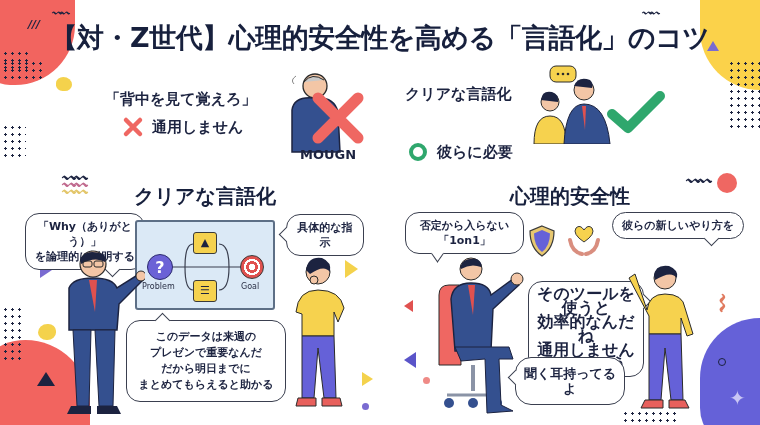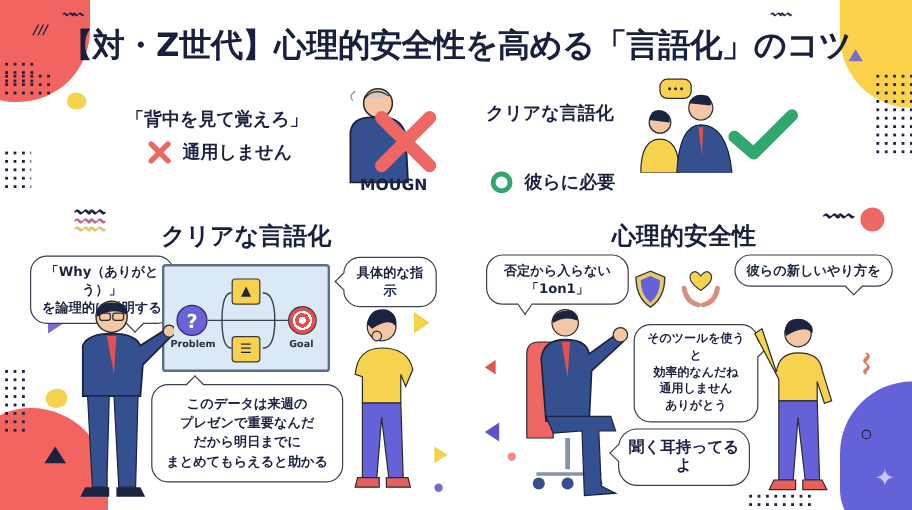--- a/index.html
+++ b/index.html
@@ -20,21 +20,21 @@
 .tail-bl:after{left:26px;bottom:-6px;transform:rotate(45deg) skew(10deg,10deg)}
 .tail-br:after{right:26px;bottom:-6px;transform:rotate(45deg)}
 .tail-tl:after{left:30px;top:-6px;transform:rotate(-135deg)}
 .tail-r:after{right:-6px;top:14px;transform:rotate(-45deg)}
 .tail-l:after{left:-6px;top:14px;transform:rotate(135deg)}
 .person{position:absolute}
 .board{left:135px;top:220px;width:140px;height:90px;background:#dbe9f6;border:2px solid #5d6f86;border-radius:3px}
 .node-q{width:26px;height:26px;border-radius:50%;background:#6b62d6;color:#fff;font-size:16px;font-weight:bold;text-align:center;line-height:26px;border:1.5px solid #2c2a6e}
 .node-sq{width:24px;height:22px;background:#f6d24e;border:1.5px solid #3a3a3a;border-radius:3px;font-size:11px;text-align:center;line-height:20px}
 .node-goal{width:24px;height:24px;border-radius:50%;background:radial-gradient(circle,#fff 0 3px,#e0514f 3px 6px,#fff 6px 8px,#e0514f 8px);border:1.5px solid #3a3a3a}
-.lbl{font-size:8px;font-weight:bold;color:#2a2f45}
+.lbl{font-size:8px;font-weight:normal;color:#2a2f45}
 .rowtxt{font-weight:bold;color:#1c2340}
 </style>
 </head>
 <body>
 
 <div class="abs blob-red-tl"></div>
 <div class="abs dots" style="left:2px;top:60px;width:40px;height:22px"></div>
 <div class="abs dots" style="left:2px;top:124px;width:24px;height:36px"></div>
 <div class="abs" style="left:56px;top:77px;width:16px;height:14px;background:#f4d24c;border-radius:50% 60% 50% 45%"></div>
 <div class="abs wave" style="left:62px;top:173px;color:#1c2340">〰〰</div>
@@ -210,21 +210,21 @@
       <circle cx="72" cy="148" r="5" fill="#34508f"></circle>
     <circle cx="46" cy="14" r="11" fill="#f3c6a6" stroke="#2b2b2b"></circle>
     <path d="M35 12 Q38 2 52 4 Q58 8 56 12 Q46 8 36 14 Z" fill="#1c2340"></path>
     <path d="M26 44 Q28 28 46 28 Q64 28 66 40 L88 24 L94 30 L68 54 L66 96 L30 96 Z" fill="#34508f" stroke="#1c2340" stroke-width="1.4"></path>
     <path d="M43 30 L50 30 L48 60 Z" fill="#e0514f"></path>
     <path d="M30 92 L84 92 L88 104 L74 104 L76 150 L88 156 L62 158 L60 104 L36 106 Z" fill="#34508f" stroke="#1c2340"></path>
     <circle cx="92" cy="24" r="6" fill="#f3c6a6" stroke="#2b2b2b"></circle>
   </svg>
 </div>
 
-<div class="abs bubble tail-r" style="left:528px;top:270px;width:104px;font-size:10px;line-height:14px">
+<div class="abs bubble tail-r" style="left:528px;top:281px;width:116px;font-size:16px;line-height:14px">
   <div>そのツールを使うと</div>
   <div>効率的なんだね</div>
   <div>通用しません</div>
   <div>ありがとう</div>
 </div>
 
 <div class="abs bubble tail-l" style="left:515px;top:357px;width:110px;font-size:13px;padding:8px 6px;border-radius:16px">聞く耳持ってるよ</div>
 
 <div class="abs person" style="left:625px;top:264px;width:80px;height:150px">
   <svg width="80" height="150" viewBox="0 0 80 150">

